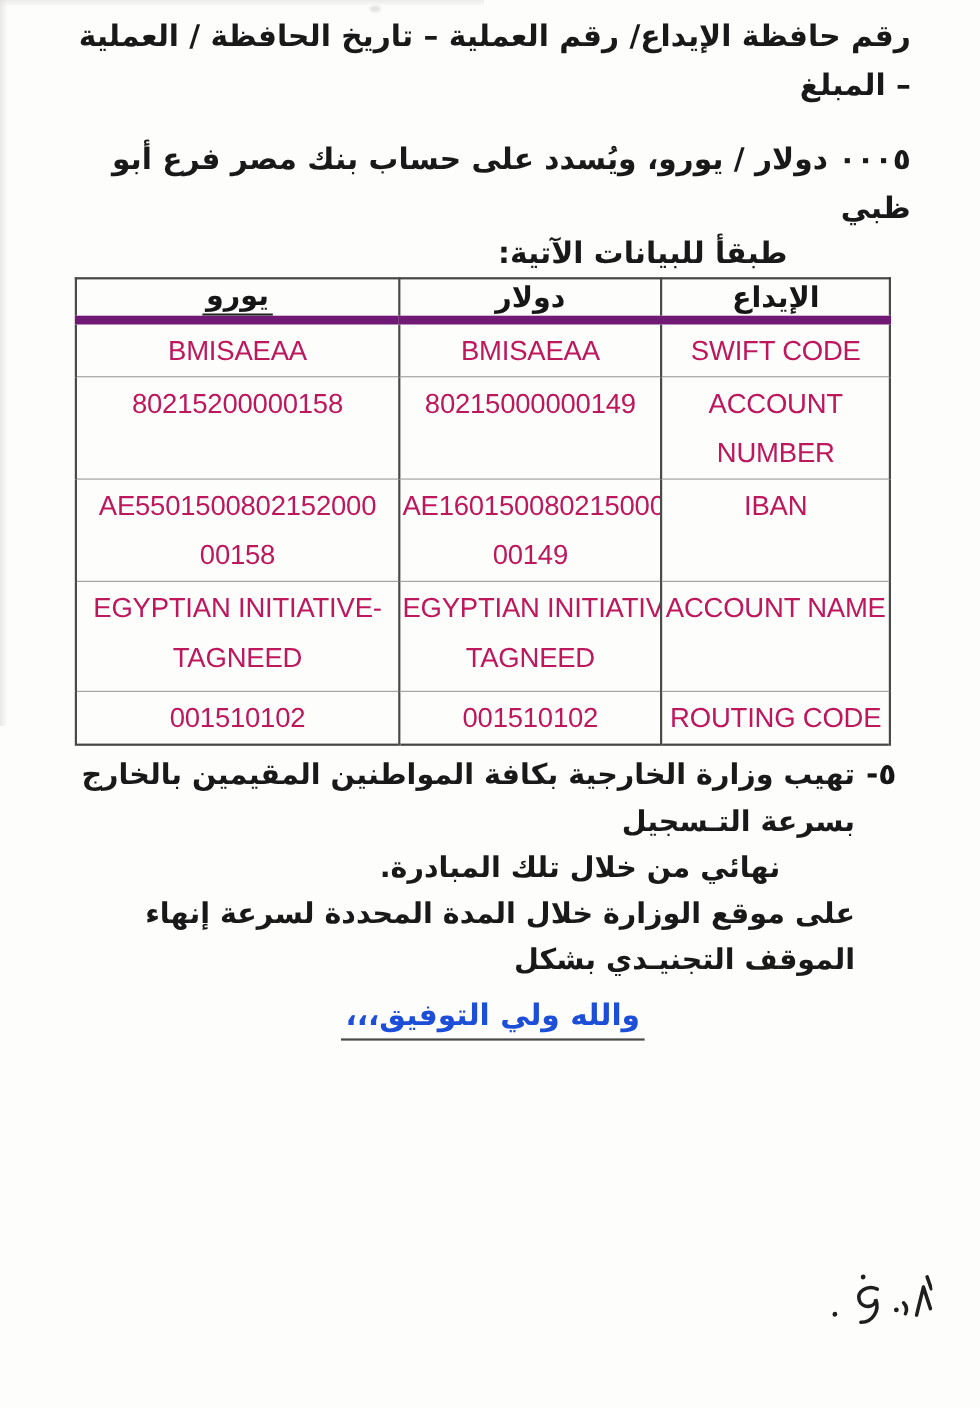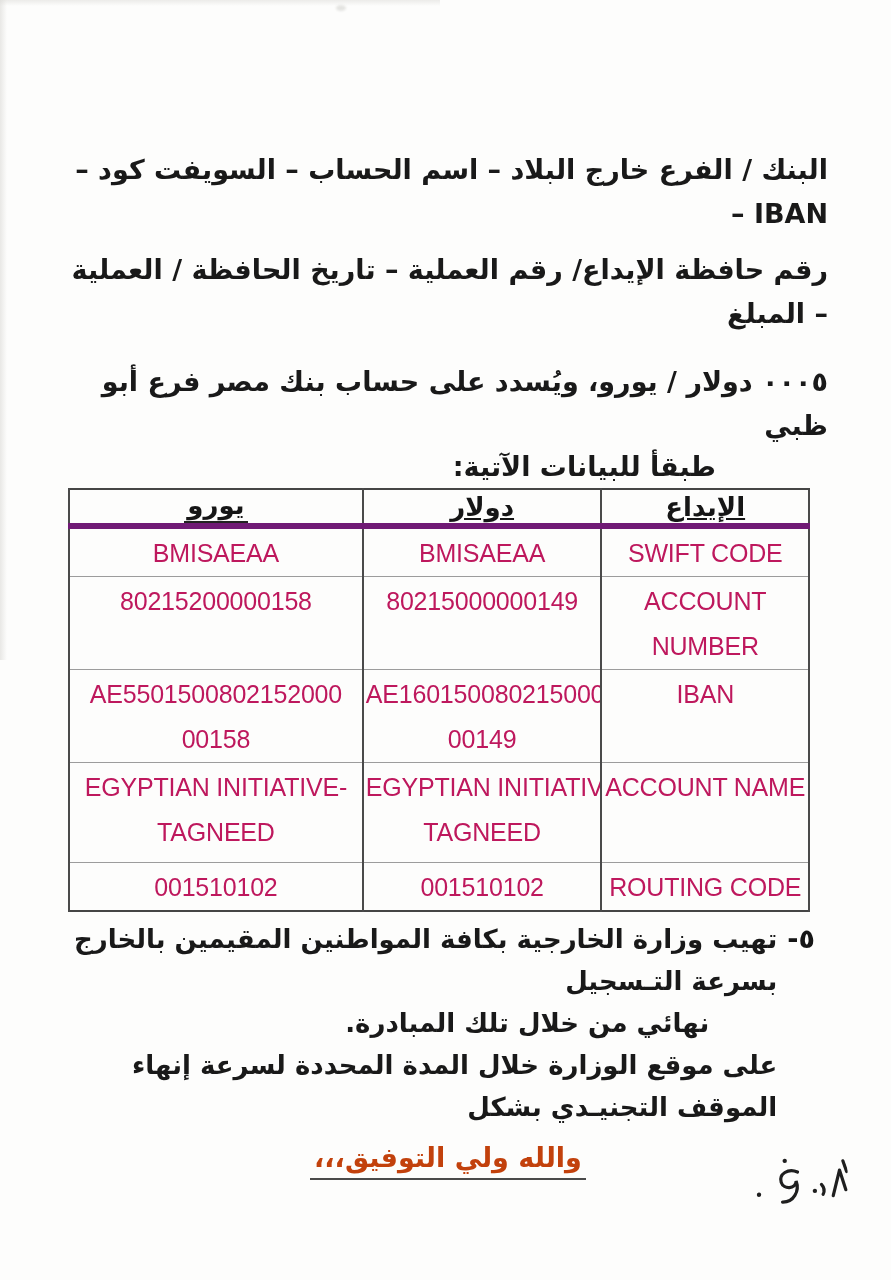--- a/index.html
+++ b/index.html
@@ -31,21 +31,21 @@
 
   
   table.bank{border-collapse:collapse;margin-top:4px;table-layout:fixed;
     width:742px;border:2px solid #454545;}
   table.bank td,table.bank th{
     border-left:2px solid #4a4a4a;border-right:2px solid #4a4a4a;
     border-top:1px solid #9c9c9c;border-bottom:1px solid #9c9c9c;
     vertical-align:top;padding:2px 2px 0 2px;text-align:center;overflow:hidden;}
   table.bank th{vertical-align:middle;padding:0;
     font:bold 26px "DejaVu Sans",sans-serif;color:#161616;
-    border-top:2px solid #454545;border-bottom:6px solid #701a75;text-decoration:underline;}
+    border-top:2px solid #454545;border-bottom:8px solid #701a75;}
   .col-label{width:207px;}
   .col-dollar{width:238px;}
   .col-euro{width:293px;}
   tr.hrow{height:36px;}
   tr.r-swift{height:44px;}
   tr.r-acct{height:92px;}
   tr.r-iban{height:88px;}
   tr.r-name{height:100px;}
   tr.r-rout{height:48px;}
   .cl{direction:ltr;font-family:"Liberation Sans",sans-serif;
@@ -56,36 +56,35 @@
   
   .item{display:flex;direction:rtl;margin-top:6px;padding-right:13px;column-gap:10px;}
   .marker{font:bold 27px "DejaVu Sans",sans-serif;color:#161616;
           line-height:42px;flex:0 0 auto;}
   .itext{flex:1 1 auto;}
   .pline{font-size:26px;line-height:42px;}
   .pline-3{padding-left:0;margin-right:68px;}
 
   .closing-wrap{margin-top:14px;text-align:center;direction:rtl;}
   .closing{display:inline-block;font:bold 27px "DejaVu Sans",sans-serif;
-    color:#c2410c;border-bottom:2px solid #4a4a4a;padding:0 4px 5px;}
+    color:#1d4ed8;border-bottom:2px solid #4a4a4a;padding:0 4px 5px;}
 
   
   .hand{position:absolute;left:748px;top:1148px;transform:rotate(-4deg);}
 </style>
 </head>
 <body>
 
 <div class="page">
   <div class="edge-left"></div>
   <div class="edge-top"></div>
   <div class="smudge"></div>
 
   <div class="content">
 
-    <div class="ar intro-line il-1">البنك / الفرع خارج البلاد – اسم الحساب – السويفت كود – IBAN –</div>
     <div class="ar intro-line il-2">رقم حافظة الإيداع/ رقم العملية – تاريخ الحافظة / العملية – المبلغ</div>
     <div class="ar intro-line il-3">٠٠٠٥ دولار / يورو، ويُسدد على حساب بنك مصر فرع أبو ظبي</div>
     <div class="ar intro-line il-4">طبقأ للبيانات الآتية:</div>
 
     <table class="bank" dir="rtl">
       <colgroup>
         <col class="col-label">
           <col class="col-dollar">
           <col class="col-euro">
       </colgroup>

